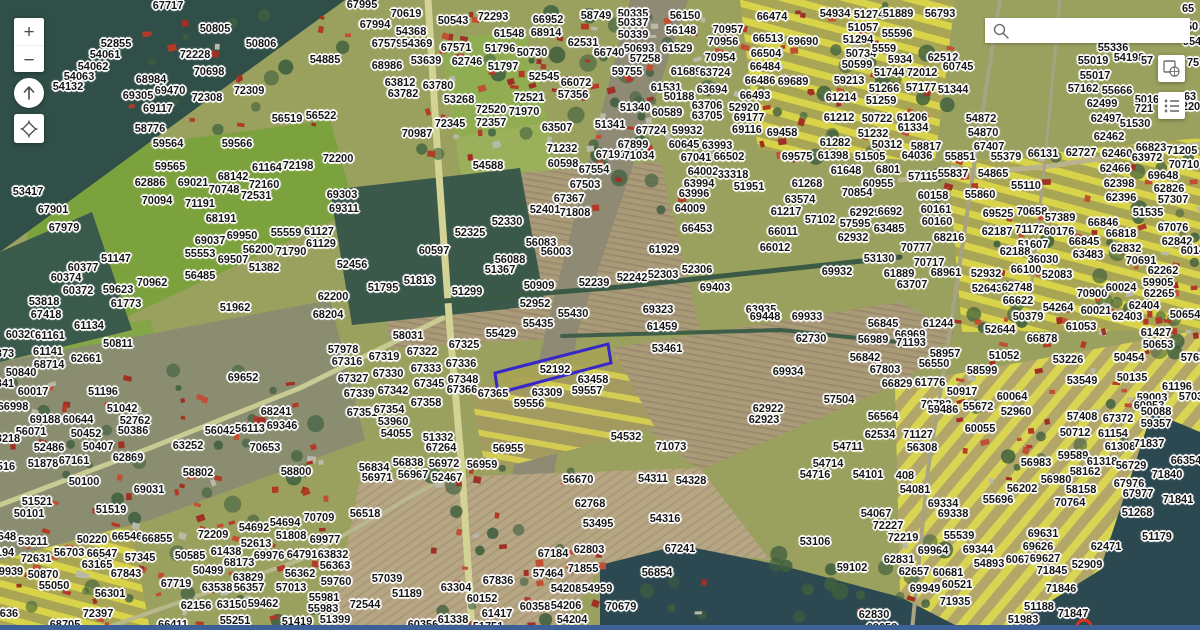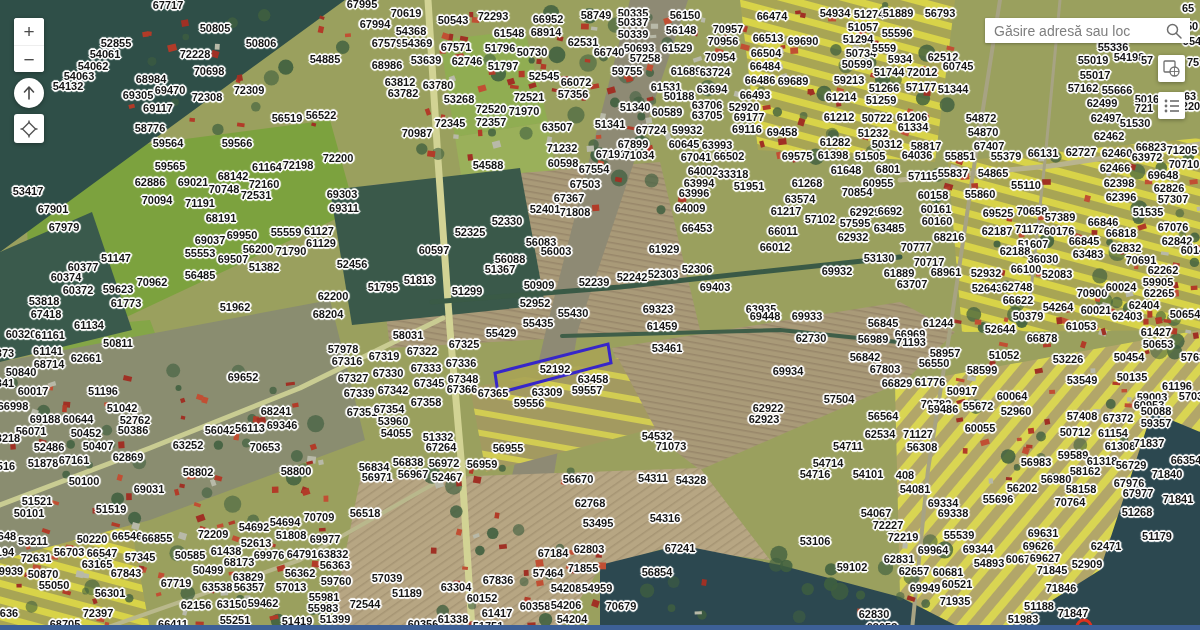--- a/index.html
+++ b/index.html
@@ -1019,21 +1019,21 @@
       <div class="lbl" style="left: 883px; top: 323px;">56845</div>
       <div class="lbl" style="left: 865px; top: 357px;">56842</div>
       <div class="lbl" style="left: 788px; top: 371px;">69934</div>
       <div class="lbl" style="left: 885px; top: 369px;">67803</div>
       <div class="lbl" style="left: 897px; top: 383px;">66829</div>
       <div class="lbl" style="left: 839px; top: 399px;">57504</div>
       <div class="lbl" style="left: 883px; top: 416px;">56564</div>
       <div class="lbl" style="left: 768px; top: 408px;">62922</div>
       <div class="lbl" style="left: 764px; top: 419px;">62923</div>
       <div class="lbl" style="left: 880px; top: 434px;">62534</div>
-      <div class="lbl" style="left: 657px; top: 436px; text-align: right;">54532</div>
+      <div class="lbl" style="left: 626px; top: 436px; text-align: right;">54532</div>
       <div class="lbl" style="left: 671px; top: 446px;">71073</div>
       <div class="lbl" style="left: 848px; top: 446px;">54711</div>
       <div class="lbl" style="left: 828px; top: 463px;">54714</div>
       <div class="lbl" style="left: 815px; top: 474px;">54716</div>
       <div class="lbl" style="left: 868px; top: 474px;">54101</div>
       <div class="lbl" style="left: 653px; top: 478px;">54311</div>
       <div class="lbl" style="left: 691px; top: 480px;">54328</div>
       <div class="lbl" style="left: 938px; top: 323px;">61244</div>
       <div class="lbl" style="left: 1000px; top: 329px;">52644</div>
       <div class="lbl" style="left: 1081px; top: 326px;">61053</div>
@@ -1217,21 +1217,20 @@
   </button>
 
   <button class="ctl" id="locatebtn">
     <svg width="20" height="20" viewBox="0 0 20 20">
       <path d="M10 3.5 L16.5 10 L10 16.5 L3.5 10 Z" stroke="#555" stroke-width="1.4" fill="none" stroke-linejoin="round"></path>
       <path d="M10 1.5 V4 M10 16 V18.5 M1.5 10 H4 M16 10 H18.5" stroke="#555" stroke-width="1.4"></path>
     </svg>
   </button>
 
   <div id="searchbox">
-    <input type="text" placeholder="Găsire adresă sau loc" style="">
     <button id="searchbtn">
       <svg width="18" height="18" viewBox="0 0 18 18">
         <circle cx="7.5" cy="7.5" r="5" stroke="#6e6e6e" stroke-width="1.5" fill="none"></circle>
         <path d="M11.2 11.2 L16 16" stroke="#6e6e6e" stroke-width="1.5" stroke-linecap="round"></path>
       </svg>
     </button>
   </div>
 
   <button class="ctl" id="basemapbtn">
     <svg width="19" height="19" viewBox="0 0 19 19">

